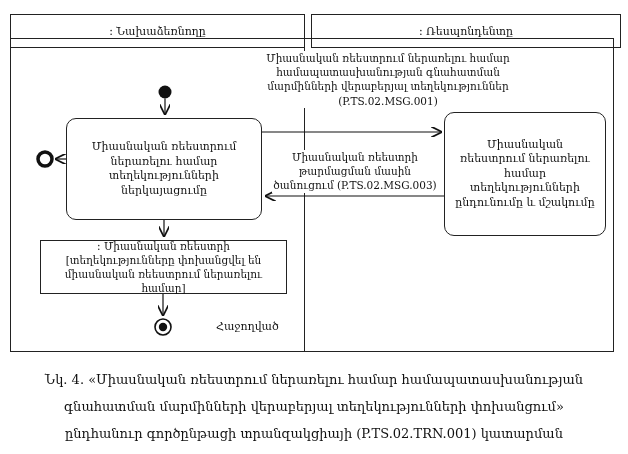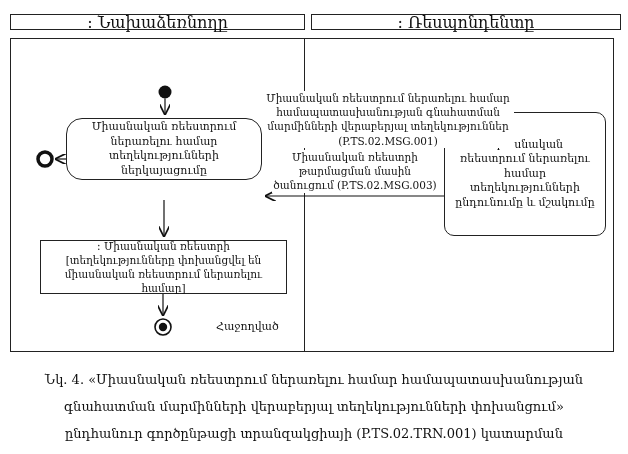--- a/index.html
+++ b/index.html
@@ -9,26 +9,26 @@
     width: 628px;
     height: 454px;
     background: #ffffff;
     font-family: "DejaVu Serif", serif;
     color: #111111;
     overflow: hidden;
   }
   .lane-header {
     position: absolute;
     top: 14px;
-    height: 16px;
+    height: 34px;
     border: 1px solid #222222;
     display: flex;
     align-items: center;
     justify-content: center;
-    font-size: 16px;
+    font-size: 11px;
     background: #ffffff;
   }
   .lane-header-left  { left: 10px;  width: 295px; }
   .lane-header-right { left: 311px; width: 310px; }
   .frame {
     position: absolute;
     left: 10px; top: 38px;
     width: 604px; height: 314px;
     border: 1px solid #222222;
   }
@@ -42,38 +42,38 @@
     border: 1px solid #222222;
     border-radius: 10px;
     background: #ffffff;
     display: flex;
     align-items: center;
     justify-content: center;
     text-align: center;
     font-size: 11px;
     line-height: 14.5px;
   }
-  .activity-left  { left: 66px;  top: 118px; width: 196px; height: 62px;  padding: 0 16px; border-radius: 16px; }
+  .activity-left  { left: 66px;  top: 118px; width: 196px; height: 102px;  padding: 0 16px; }
   .activity-right { left: 444px; top: 112px; width: 162px; height: 124px; padding: 0 8px; }
   .control-error-label {
     position: absolute;
     left: 26px; top: 100px;
     width: 80px;
     font-size: 10.5px;
     line-height: 12.5px;
     text-align: left;
   }
   .msg {
     position: absolute;
     text-align: center;
     font-size: 10.5px;
     line-height: 14.2px;
     background: #ffffff;
   }
-  .msg-1 { left: 262px; top: 51px;  width: 252px; margin-top: 40px; }
+  .msg-1 { left: 262px; top: 51px;  width: 252px; }
   .msg-3 { left: 272px; top: 150px; width: 166px; }
   .object-node {
     position: absolute;
     left: 40px; top: 240px;
     width: 247px; height: 54px;
     border: 1px solid #222222;
     background: #ffffff;
     display: flex;
     flex-direction: column;
     align-items: center;

